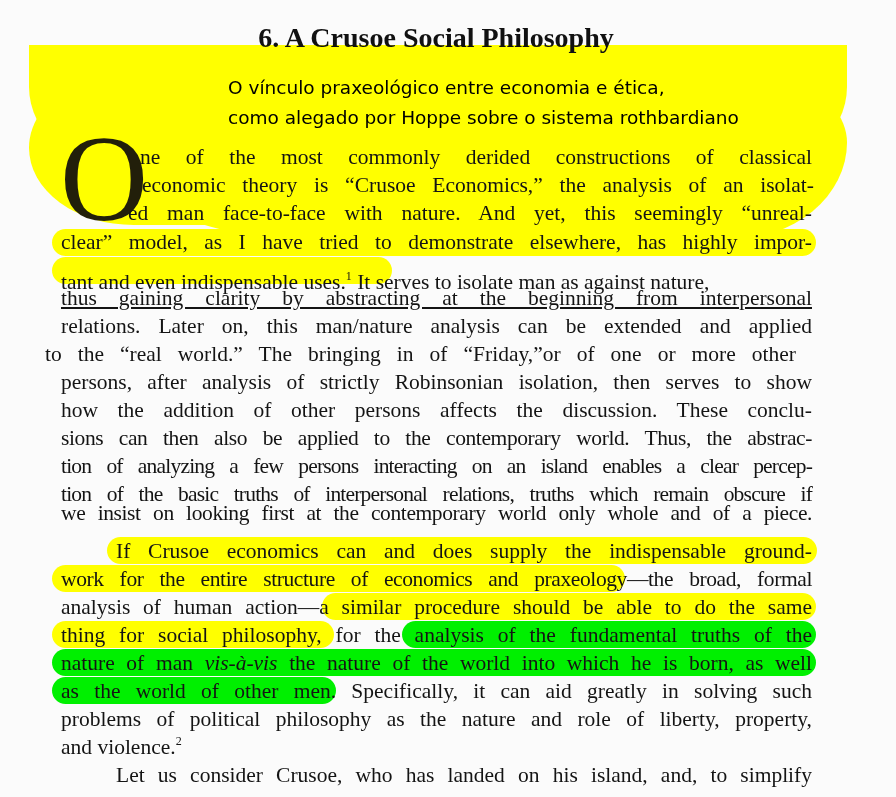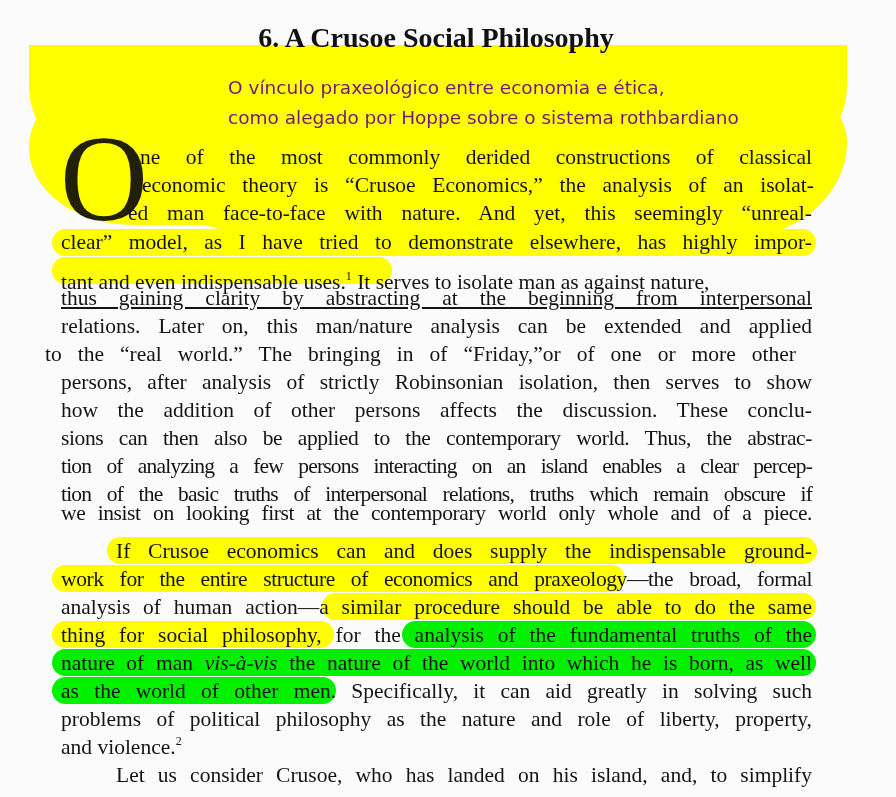--- a/index.html
+++ b/index.html
@@ -30,21 +30,21 @@
   .hl.y { background: #ffff00; }
   .hl.g { background: #00f000; }
   .title {
     position: absolute; left: 0; width: 896px; top: 22px; text-align: center;
     font-size: 28px; font-weight: bold; color: #111;
     padding-left: 0;
   }
   .title span { position: relative; left: -12px; }
   .note {
     position: absolute; left: 228px; font-family: "DejaVu Sans", "Liberation Sans", sans-serif;
-    font-size: 18.5px; color: #701a75; white-space: nowrap;
+    font-size: 18.5px; color: #000000; white-space: nowrap;
   }
   .dropcap {
     position: absolute; left: 60px; top: 118px; font-size: 122px; line-height: 122px;
     color: #221f0a; font-family: "Liberation Serif", serif;
   }
   .line {
     position: absolute; white-space: nowrap; font-size: 21.5px; line-height: 28px;
     text-align: justify; text-align-last: justify;
   }
   .line i { font-style: italic; }

